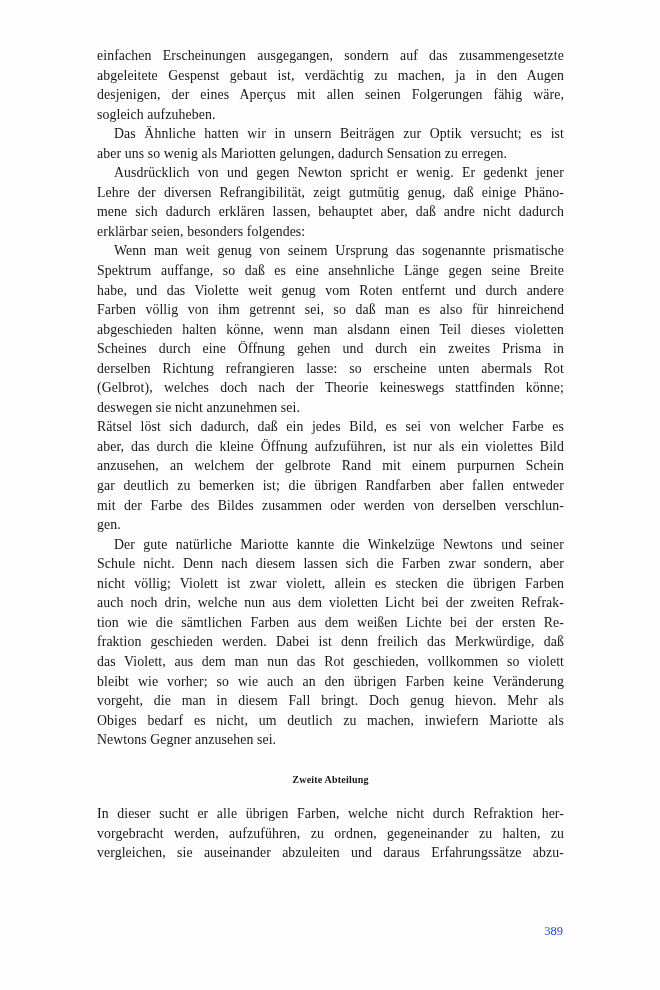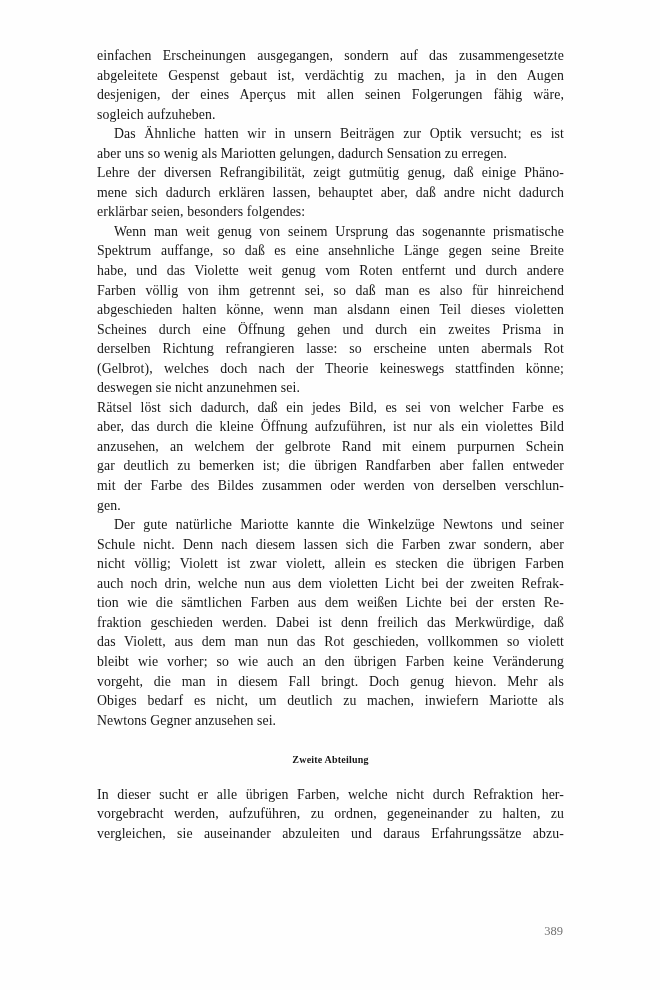--- a/index.html
+++ b/index.html
@@ -53,40 +53,41 @@
     font-weight: bold;
     text-align: center;
     margin: 20px 0 15px 0;
     letter-spacing: 0.2px;
   }
   .page-number {
     position: absolute;
     right: 97px;
     top: 924px;
     font-size: 12.5px;
-    color: #737373;
+    color: #1d4ed8;
     margin-left: 16px;
   }
 </style>
 </head>
 <body>
 
 <div class="page">
   <div class="text-block">
       <p class="para">
         <span class="line">einfachen Erscheinungen ausgegangen, sondern auf das zusammengesetzte</span>
         <span class="line">abgeleitete Gespenst gebaut ist, verdächtig zu machen, ja in den Augen</span>
         <span class="line">desjenigen, der eines Aperçus mit allen seinen Folgerungen fähig wäre,</span>
         <span class="line last">sogleich aufzuheben.</span>
       </p>
       <p class="para">
         <span class="line indent">Das Ähnliche hatten wir in unsern Beiträgen zur Optik versucht; es ist</span>
         <span class="line last">aber uns so wenig als Mariotten gelungen, dadurch Sensation zu erregen.</span>
       </p>
       <p class="para">
+        <span class="line indent">Ausdrücklich von und gegen Newton spricht er wenig. Er gedenkt jener</span>
         <span class="line">Lehre der diversen Refrangibilität, zeigt gutmütig genug, daß einige Phäno-</span>
         <span class="line">mene sich dadurch erklären lassen, behauptet aber, daß andre nicht dadurch</span>
         <span class="line last">erklärbar seien, besonders folgendes:</span>
       </p>
       <p class="para">
         <span class="line indent">Wenn man weit genug von seinem Ursprung das sogenannte prismatische</span>
         <span class="line">Spektrum auffange, so daß es eine ansehnliche Länge gegen seine Breite</span>
         <span class="line">habe, und das Violette weit genug vom Roten entfernt und durch andere</span>
         <span class="line">Farben völlig von ihm getrennt sei, so daß man es also für hinreichend</span>
         <span class="line">abgeschieden halten könne, wenn man alsdann einen Teil dieses violetten</span>

